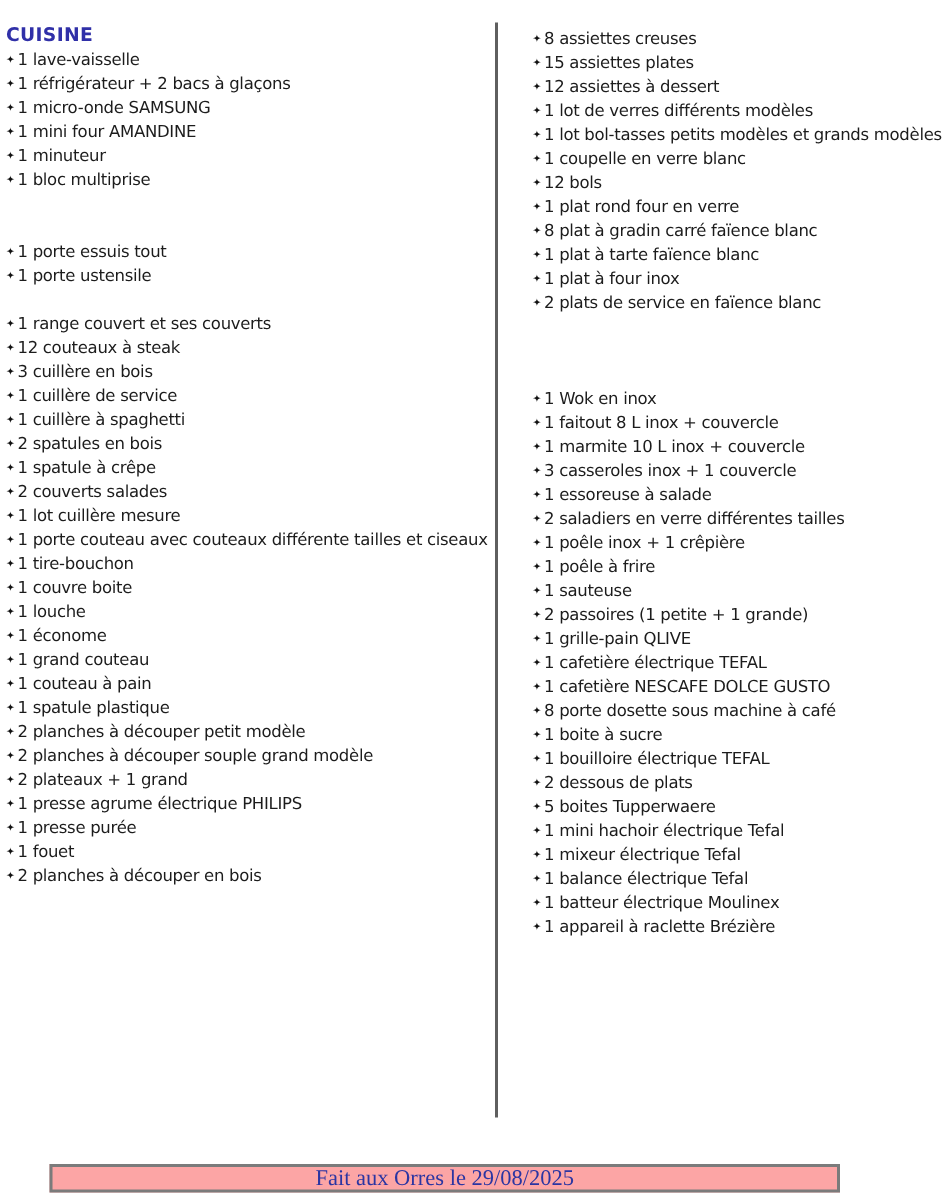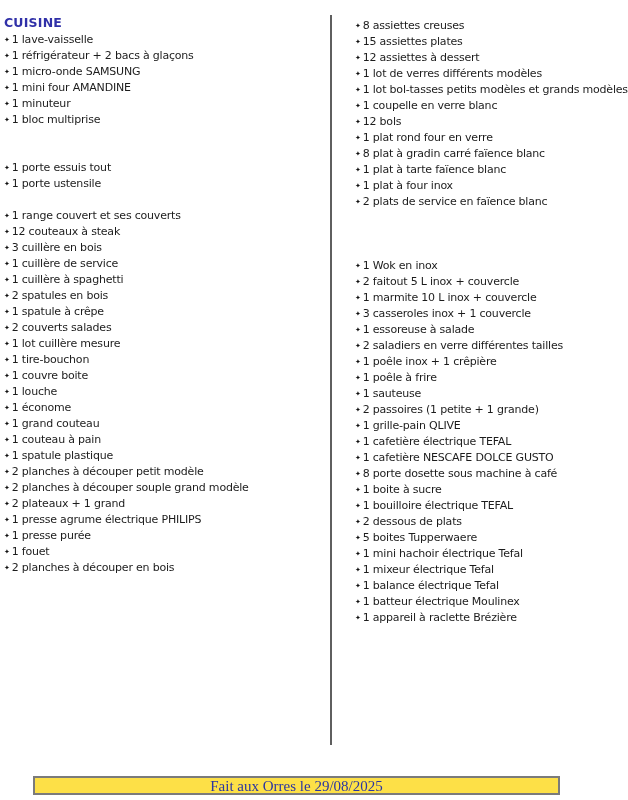--- a/index.html
+++ b/index.html
@@ -33,21 +33,21 @@
     display:inline-block;
     font-size:7px; margin-right:2px;
     transform:translateY(-1px);
     color:#111111;
   }
 
   .footer-box {
     position:absolute; left:33px; top:776px;
     width:523px; height:15px;
     border:2px solid #7b7b7b;
-    background:#fde047;
+    background:#fca5a5;
     text-align:center;
     font-family:"Liberation Serif", serif;
     font-size:15px; line-height:16px;
     color:#2b35a2;
   }
 </style>
 </head>
 <body>
 
 <div class="page">
@@ -68,20 +68,21 @@
           <div class="row"></div>
           <div class="row"><span class="bullet">✦</span><span>1 range couvert et ses couverts</span></div>
           <div class="row"><span class="bullet">✦</span><span>12 couteaux à steak</span></div>
           <div class="row"><span class="bullet">✦</span><span>3 cuillère en bois</span></div>
           <div class="row"><span class="bullet">✦</span><span>1 cuillère de service</span></div>
           <div class="row"><span class="bullet">✦</span><span>1 cuillère à spaghetti</span></div>
           <div class="row"><span class="bullet">✦</span><span>2 spatules en bois</span></div>
           <div class="row"><span class="bullet">✦</span><span>1 spatule à crêpe</span></div>
           <div class="row"><span class="bullet">✦</span><span>2 couverts salades</span></div>
           <div class="row"><span class="bullet">✦</span><span>1 lot cuillère mesure</span></div>
+          <div class="row"><span class="bullet">✦</span><span>1 porte couteau avec couteaux différente tailles et ciseaux</span></div>
           <div class="row"><span class="bullet">✦</span><span>1 tire-bouchon</span></div>
           <div class="row"><span class="bullet">✦</span><span>1 couvre boite</span></div>
           <div class="row"><span class="bullet">✦</span><span>1 louche</span></div>
           <div class="row"><span class="bullet">✦</span><span>1 économe</span></div>
           <div class="row"><span class="bullet">✦</span><span>1 grand couteau</span></div>
           <div class="row"><span class="bullet">✦</span><span>1 couteau à pain</span></div>
           <div class="row"><span class="bullet">✦</span><span>1 spatule plastique</span></div>
           <div class="row"><span class="bullet">✦</span><span>2 planches à découper petit modèle</span></div>
           <div class="row"><span class="bullet">✦</span><span>2 planches à découper souple grand modèle</span></div>
           <div class="row"><span class="bullet">✦</span><span>2 plateaux + 1 grand</span></div>
@@ -102,21 +103,21 @@
           <div class="row"><span class="bullet">✦</span><span>12 bols</span></div>
           <div class="row"><span class="bullet">✦</span><span>1 plat rond four en verre</span></div>
           <div class="row"><span class="bullet">✦</span><span>8 plat à gradin carré faïence blanc</span></div>
           <div class="row"><span class="bullet">✦</span><span>1 plat à tarte faïence blanc</span></div>
           <div class="row"><span class="bullet">✦</span><span>1 plat à four inox</span></div>
           <div class="row"><span class="bullet">✦</span><span>2 plats de service en faïence blanc</span></div>
           <div class="row"></div>
           <div class="row"></div>
           <div class="row"></div>
           <div class="row"><span class="bullet">✦</span><span>1 Wok en inox</span></div>
-          <div class="row"><span class="bullet">✦</span><span>2 faitout 5 L inox + couvercle</span></div>
+          <div class="row"><span class="bullet">✦</span><span>1 faitout 8 L inox + couvercle</span></div>
           <div class="row"><span class="bullet">✦</span><span>1 marmite 10 L inox + couvercle</span></div>
           <div class="row"><span class="bullet">✦</span><span>3 casseroles inox + 1 couvercle</span></div>
           <div class="row"><span class="bullet">✦</span><span>1 essoreuse à salade</span></div>
           <div class="row"><span class="bullet">✦</span><span>2 saladiers en verre différentes tailles</span></div>
           <div class="row"><span class="bullet">✦</span><span>1 poêle inox + 1 crêpière</span></div>
           <div class="row"><span class="bullet">✦</span><span>1 poêle à frire</span></div>
           <div class="row"><span class="bullet">✦</span><span>1 sauteuse</span></div>
           <div class="row"><span class="bullet">✦</span><span>2 passoires (1 petite + 1 grande)</span></div>
           <div class="row"><span class="bullet">✦</span><span>1 grille-pain QLIVE</span></div>
           <div class="row"><span class="bullet">✦</span><span>1 cafetière électrique TEFAL</span></div>

